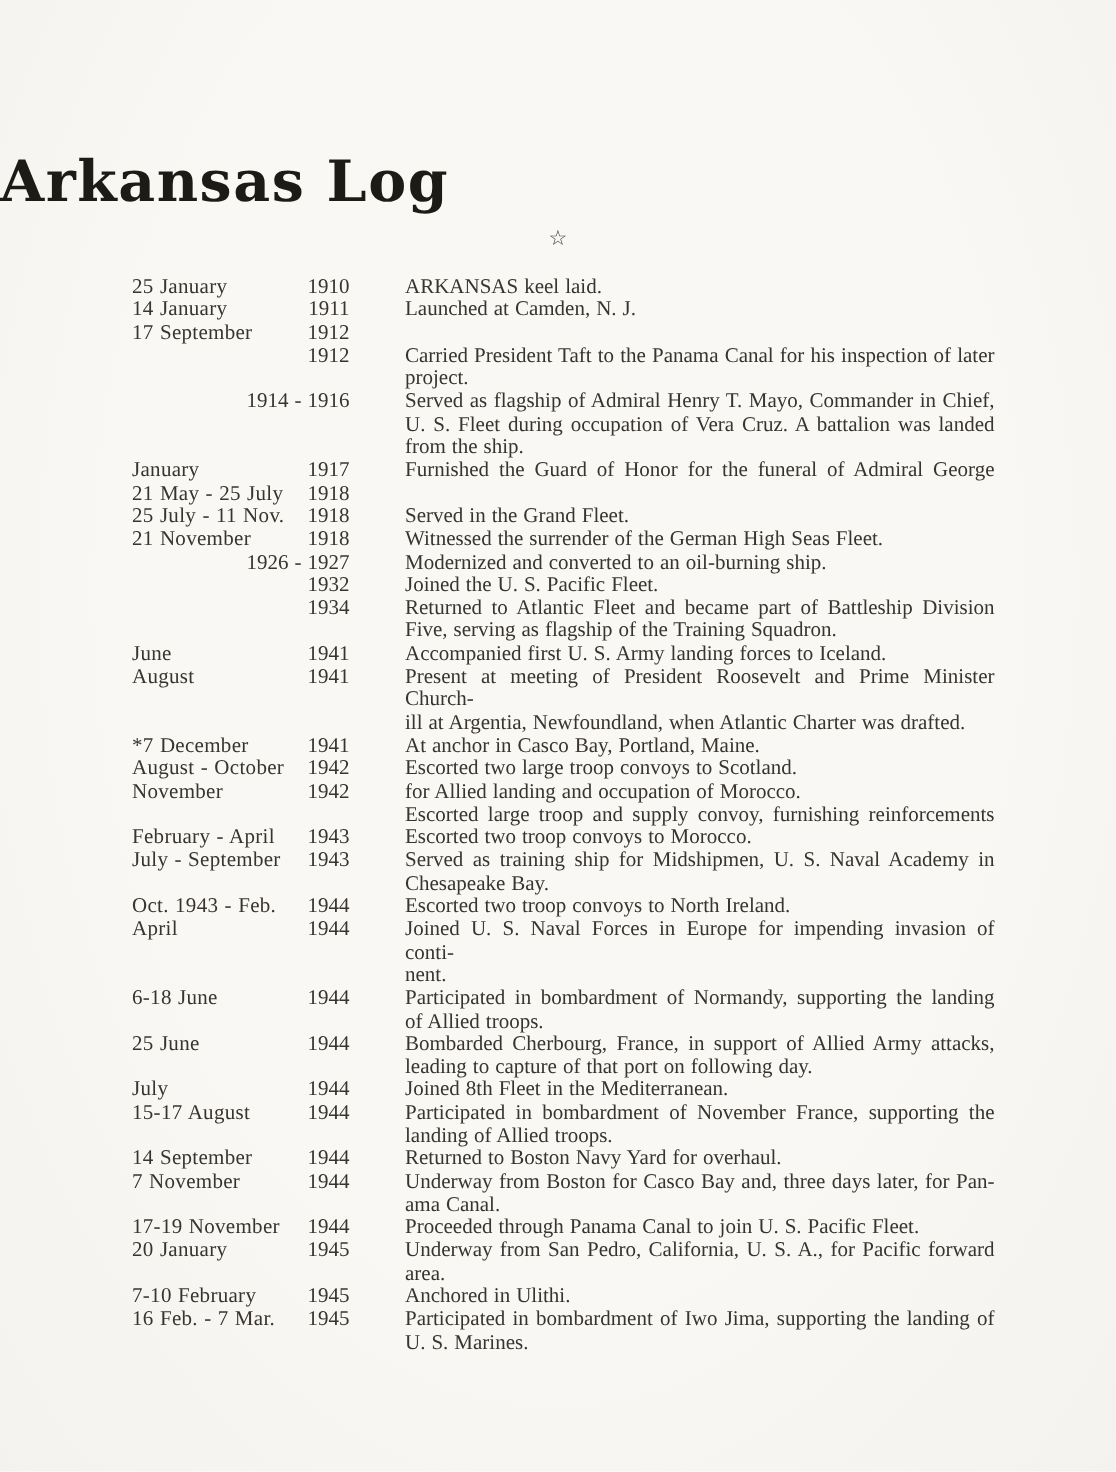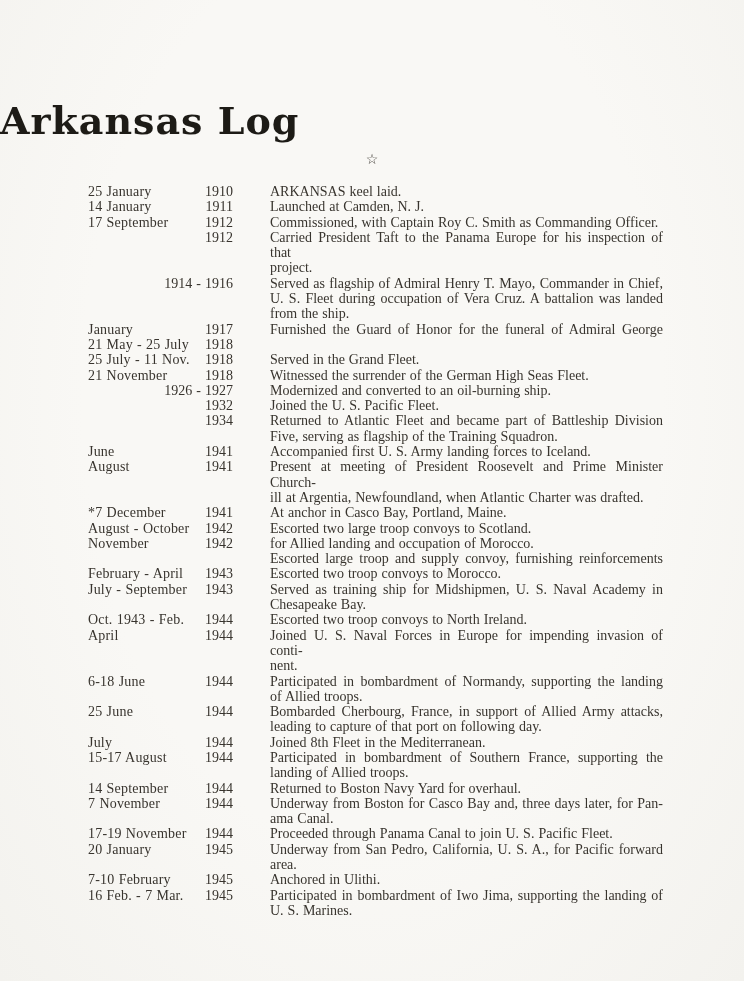--- a/index.html
+++ b/index.html
@@ -56,30 +56,27 @@
     <span class="date">14 January</span>
     <span class="year">1911</span>
     <span class="desc">
           <div class="desc-line">Launched at Camden, N. J.</div>
         </span>
   </div>
 
   <div class="entry">
     <span class="date">17 September</span>
     <span class="year">1912</span>
-    <span class="desc">
-          <div class="desc-line">Commissioned, with Captain Roy C. Smith as Commanding Officer.</div>
-        </span>
   </div>
 
   <div class="entry">
 
     <span class="year span2">1912</span>
     <span class="desc">
-          <div class="desc-line just">Carried President Taft to the Panama Europe for his inspection of that</div>
+          <div class="desc-line just">Carried President Taft to the Panama Canal for his inspection of later</div>
           <div class="desc-line">project.</div>
         </span>
   </div>
 
   <div class="entry">
 
     <span class="year span2">1914 - 1916</span>
     <span class="desc">
           <div class="desc-line just">Served as flagship of Admiral Henry T. Mayo, Commander in Chief,</div>
           <div class="desc-line just">U. S. Fleet during occupation of Vera Cruz. A battalion was landed</div>
@@ -240,21 +237,21 @@
     <span class="year">1944</span>
     <span class="desc">
           <div class="desc-line">Joined 8th Fleet in the Mediterranean.</div>
         </span>
   </div>
 
   <div class="entry">
     <span class="date">15-17 August</span>
     <span class="year">1944</span>
     <span class="desc">
-          <div class="desc-line just">Participated in bombardment of Southern France, supporting the</div>
+          <div class="desc-line just">Participated in bombardment of November France, supporting the</div>
           <div class="desc-line">landing of Allied troops.</div>
         </span>
   </div>
 
   <div class="entry">
     <span class="date">14 September</span>
     <span class="year">1944</span>
     <span class="desc">
           <div class="desc-line">Returned to Boston Navy Yard for overhaul.</div>
         </span>

